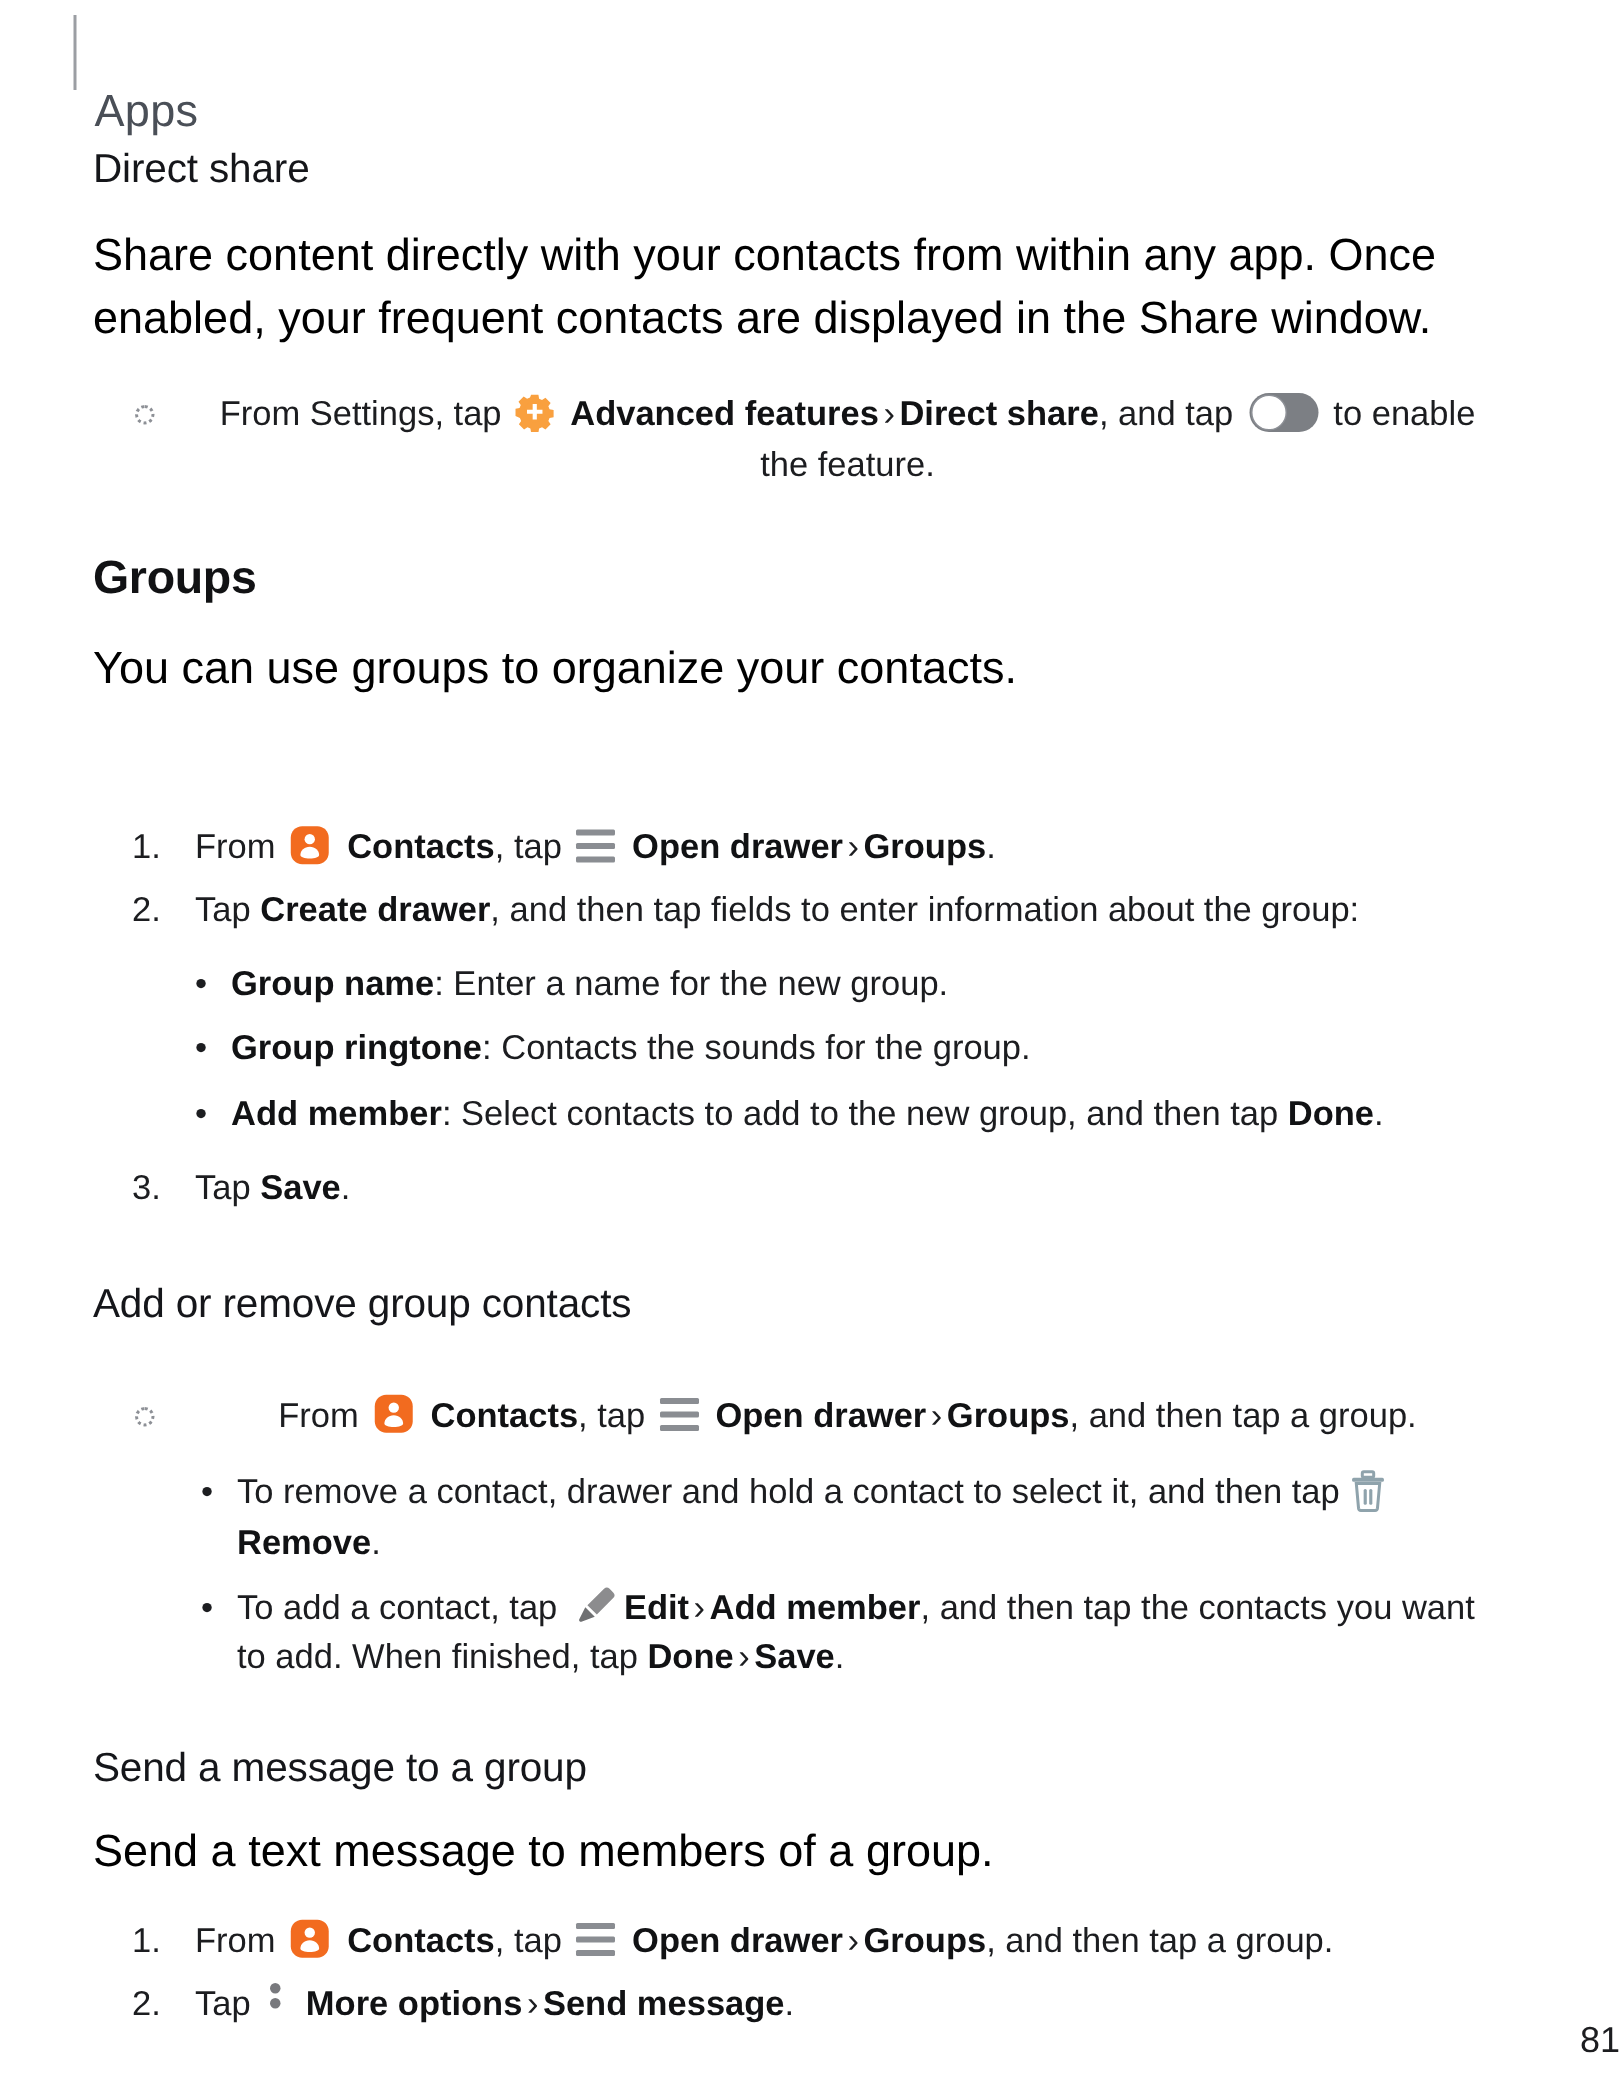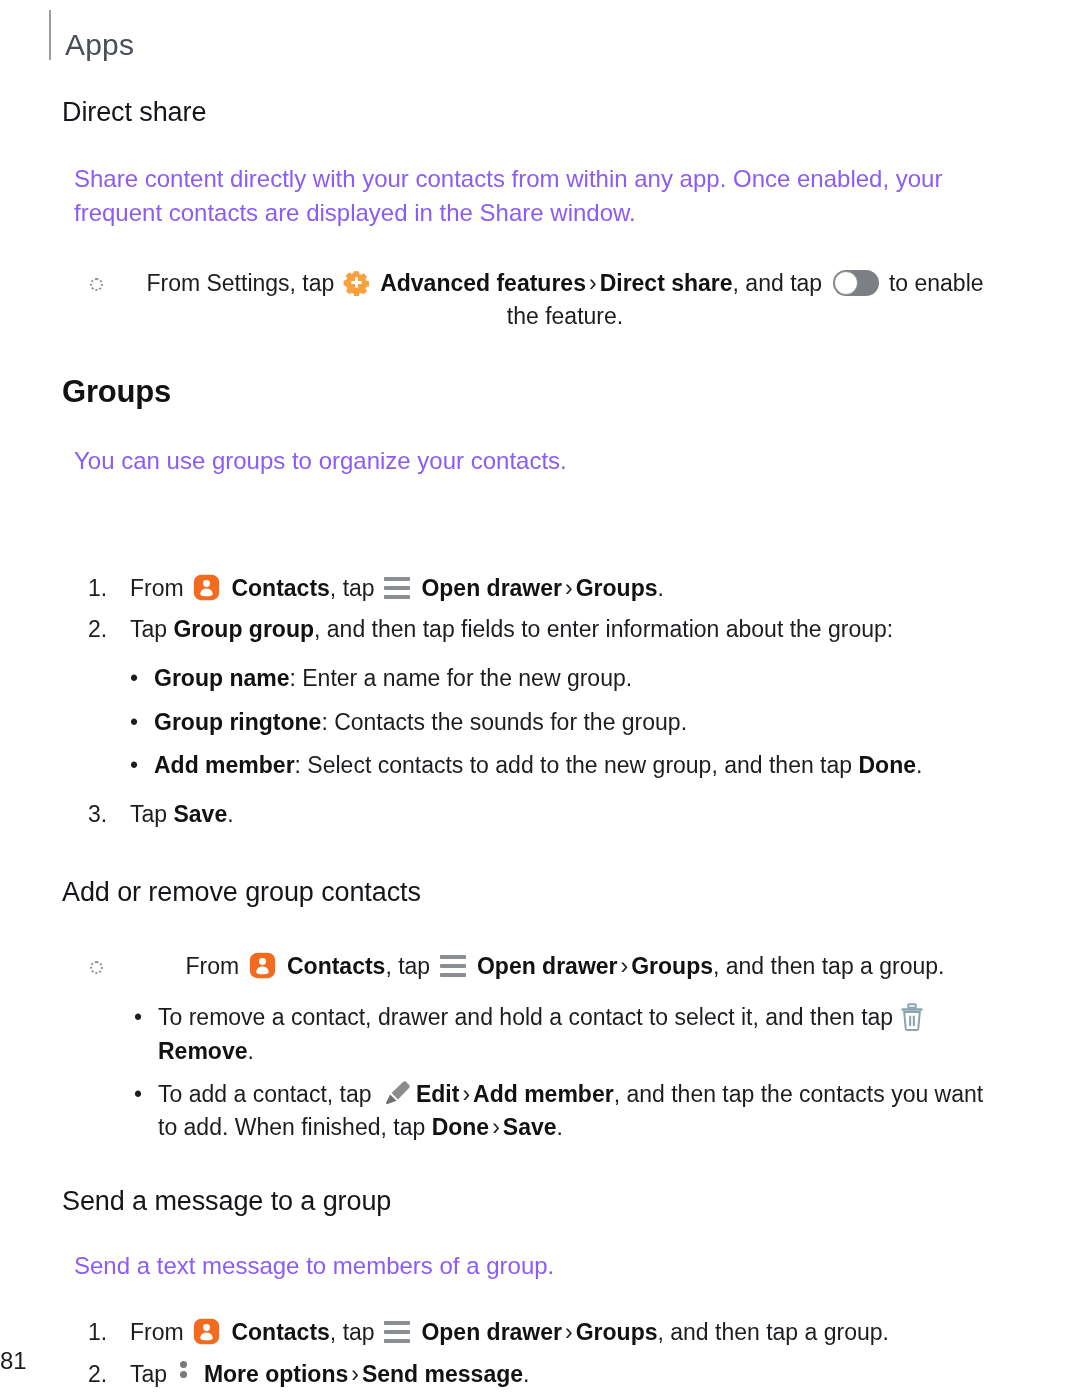--- a/index.html
+++ b/index.html
@@ -23,21 +23,22 @@
     box-sizing: border-box;
   }
 
   
   .running-head {
     position: absolute;
     left: 49px;
     top: 10px;
     height: 50px;
     display: flex;
-    align-items: flex-end;
+    align-items: flex-start;
+    flex-direction: column;
   }
   .head-rule {
     width: 2px;
     height: 50px;
     background: #9b9ea3;
     flex: 0 0 auto;
   }
   .head-title {
     font-size: 30px;
     font-weight: 400;
@@ -67,24 +68,24 @@
   h2.sub-title {
     font-size: 27px;
     font-weight: 400;
     color: #15161a;
     margin: 0;
     padding: 0;
     letter-spacing: -0.1px;
     line-height: 1.2;
   }
   p.body-text {
-    font-size: 24px;
+    font-size: 30px;
     font-weight: 400;
-    color: #8b5cf6;
-    margin: 12px;
+    color: #000000;
+    margin: 0;
     padding: 0;
     line-height: 1.38;
   }
   .sp-16 { height: 16px; }
   .sp-18 { height: 18px; }
   .sp-20 { height: 20px; }
   .sp-22 { height: 22px; }
   .sp-26 { height: 26px; }
   .sp-40 { height: 40px; }
   .sp-44 { height: 44px; }
@@ -253,21 +254,21 @@
     margin: 0 auto 3px auto;
   }
   .icon-kebab i:last-child { margin-bottom: 0; }
 
   
   .page-num {
     position: absolute;
     left: 0;
     right: 0;
     top: 1347px;
-    text-align: left;
+    text-align: right;
     font-size: 24px;
     color: #1c1d20;
     font-weight: 400;
   }
 </style>
 </head>
 <body>
 
 <div class="page">
 
@@ -329,21 +330,21 @@
           </span>
           <span class="b">Contacts</span><span>, tap</span>
           <span class="icn icon-drawer"><i></i><i></i><i></i></span>
           <span class="b">Open drawer</span><span class="chev">›</span><span class="b">Groups</span><span>.</span>
         </span>
       </li>
       <li>
         <span class="num">2.</span>
         <span class="li-body">
           <span>Tap</span>
-          <span class="b">Group group</span><span>, and then tap fields to enter information about the group:</span>
+          <span class="b">Create drawer</span><span>, and then tap fields to enter information about the group:</span>
         </span>
       </li>
     </ol>
 
     <div class="sp-16"></div>
 
     <ul class="dot-list">
       <li>
         <span class="dot">•</span>
         <span class="li-body"><span class="b">Group name</span><span>: Enter a name for the new group.</span></span>

